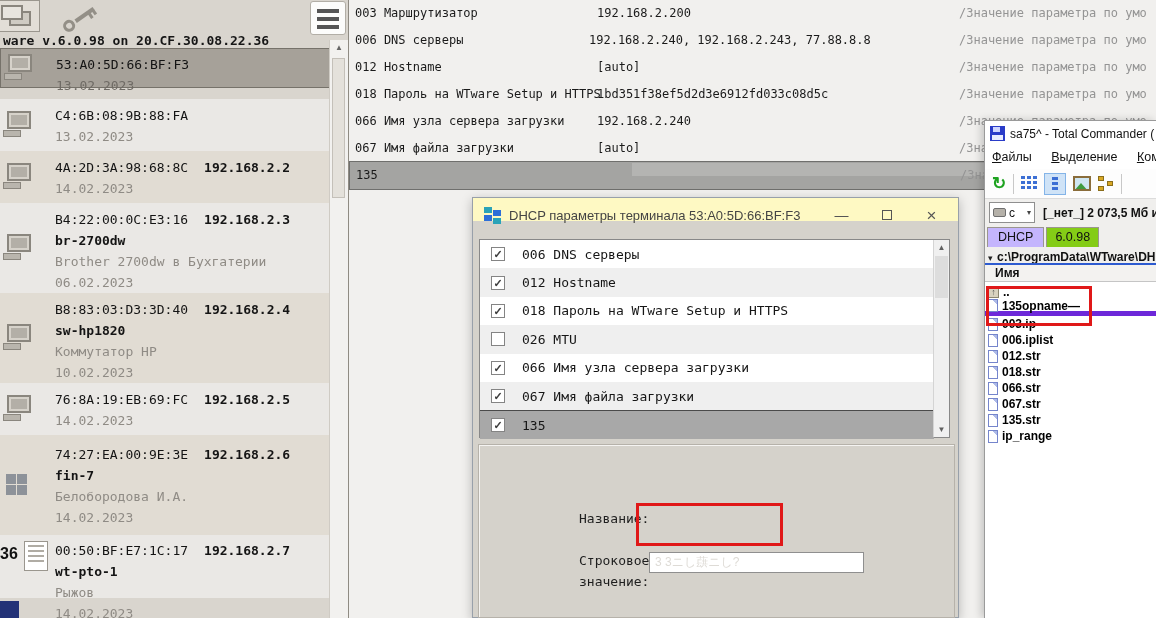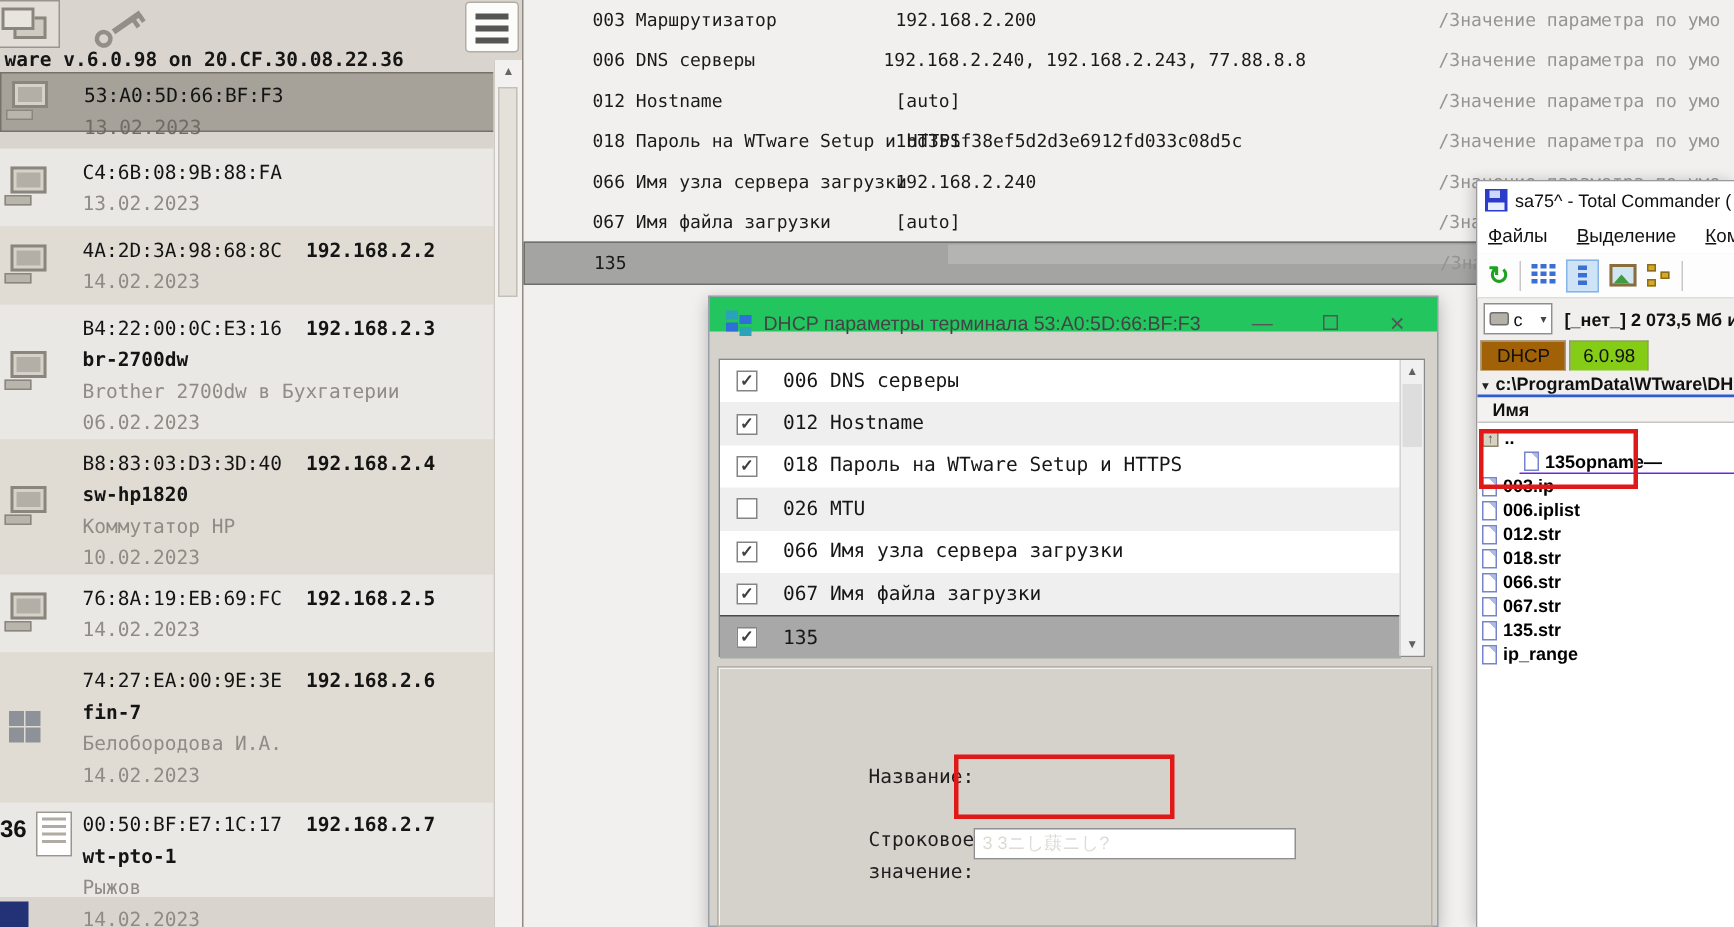--- a/index.html
+++ b/index.html
@@ -47,29 +47,29 @@
   .doc-icon i { display:block; margin:3px 3px 0; height:2px; background:#b0aca4; }
   .badge36 { position:absolute; left:0px; top:10px; font-size:16px; font-weight:bold; color:#111; font-family:"Liberation Sans",sans-serif; }
 
   .sb-scroll { position:absolute; left:329px; top:40px; width:19px; height:578px; background:#f2f1ef; border-left:1px solid #cfcbc4; }
   .sb-scroll .arr { display:block; text-align:center; font-size:8px; color:#666; height:16px; line-height:16px; font-family:"Liberation Sans",sans-serif; }
   .sb-thumb { position:absolute; left:2px; top:18px; width:13px; height:140px; background:#e4e1db; border:1px solid #c4c0b9; }
 
   
   .ptable { position:absolute; left:348px; top:0; width:808px; height:618px; background:#f1f0ee; border-left:1px solid #8f8b83; }
   .prow { position:absolute; left:0; width:808px; height:27px; line-height:27px; font-size:12px; white-space:nowrap; }
-  .pname { position:absolute; left:6px; color:#1a1a1a;margin-left:40px; }
+  .pname { position:absolute; left:6px; color:#1a1a1a; }
   .pval  { position:absolute; left:248px; color:#1a1a1a; }
   .pcomment { position:absolute; left:610px; color:#949494; }
   .prow-sel { background:#a4a4a2; border:1px solid #6f6f6d; height:29px; line-height:27px; }
   .prow-sel .pghost { position:absolute; left:282px; top:1px; width:492px; height:13px; background:#b4b4b2; }
 
   
   .dialog { position:absolute; left:472px; top:197px; width:487px; height:421px; background:#d5d2cb; border:1px solid #98a0aa; box-shadow:0 3px 10px rgba(0,0,0,.25); }
-  .dlg-title { position:absolute; left:0; top:0; width:100%; height:23px; background:#22c55e; }
+  .dlg-title { position:absolute; left:0; top:0; width:100%; height:23px; background:#fef9c3; }
   .dlg-ico { position:absolute; left:11px; top:9px; width:17px; height:17px; }
   .dlg-ico i { position:absolute; background:#2e6fd8; }
   .dlg-ico i:nth-child(1){left:0;top:0;width:8px;height:6px;background:#2aa3b8;}
   .dlg-ico i:nth-child(2){left:9px;top:3px;width:8px;height:6px;}
   .dlg-ico i:nth-child(3){left:0;top:8px;width:8px;height:6px;}
   .dlg-ico i:nth-child(4){left:9px;top:11px;width:8px;height:6px;background:#2aa3b8;}
   .dlg-title-text { position:absolute; left:36px; top:0; line-height:35px; font-family:"Liberation Sans",sans-serif; font-size:13px; color:#444; white-space:nowrap; }
   .dlg-btns { position:absolute; right:4px; top:0; height:35px; display:flex; }
   .dlg-btn { width:45px; height:35px; text-align:center; line-height:35px; color:#555; font-family:"Liberation Sans",sans-serif; font-size:14px; }
   .max-box { width:10px; height:10px; border:1px solid #555; margin:12px auto 0; }
@@ -114,30 +114,30 @@
   .ico-tree { position:relative; width:16px; height:15px; flex:0 0 auto; }
   .ico-tree i { position:absolute; width:6px; height:5px; background:#d8a825; border:1px solid #8a6d1b; }
   .ico-tree i:nth-child(1){left:0;top:0;} .ico-tree i:nth-child(2){left:9px;top:5px;} .ico-tree i:nth-child(3){left:0;top:10px;}
   .tc-drivebar { height:27px; display:flex; align-items:center; padding-left:4px; overflow:hidden; }
   .drive-combo { width:46px; height:21px; background:#fff; border:1px solid #8f8f8f; display:flex; align-items:center; padding:0 3px; flex:0 0 auto; }
   .drive-glyph { width:13px; height:9px; background:#b5b1a9; border:1px solid #6f6f6f; border-radius:2px; margin-right:3px; }
   .drive-combo .dl { font-size:12px; color:#111; }
   .drive-combo .caret { margin-left:auto; font-size:8px; color:#444; }
   .drive-info { margin-left:8px; font-size:12px; font-weight:bold; color:#111; white-space:nowrap; }
   .tc-tabs { height:21px; display:flex; align-items:flex-end; padding-left:2px; gap:2px; }
-  .tc-tab { font-size:12.5px; color:#111; padding:2px 10px 3px; border:1px solid #9a968e; border-bottom:none; background:#a16207; white-space:nowrap; }
+  .tc-tab { font-size:12.5px; color:#111; padding:2px 10px 3px; border:1px solid #9a968e; border-bottom:none; background:#c4b5fd; white-space:nowrap; }
   .tc-tab.inactive { background:#84cc16; padding:2px 8px 3px; }
   .tc-path { height:18px; line-height:17px; border-bottom:2px solid #2d5bd0; background:#f0efed; white-space:nowrap; overflow:hidden; padding-left:3px; }
   .tc-path .tri { font-size:9px; color:#222; }
   .tc-path .p { font-size:12px; font-weight:bold; color:#111; }
   .tc-colheader { height:17px; background:#f3f2f0; border-bottom:1px solid #c5c5c5; font-size:12px; font-weight:bold; color:#111; padding-left:10px; line-height:16px; }
   .tc-files { background:#fff; height:373px; padding-top:2px; }
   .frow { height:16px; display:flex; align-items:center; padding-left:3px; gap:4px; white-space:nowrap; }
   .frow .fname { font-size:12px; font-weight:bold; color:#000; }
-  .frow.cursor { border-bottom:1px solid #6d28d9;margin-left:28px; }
+  .frow.cursor { border-bottom:5px solid #6d28d9; }
   .fico { width:10px; height:13px; background:#fff; border:1px solid #7585cc; flex:0 0 auto;
           background-image:linear-gradient(225deg, #aebbe8 3px, transparent 3px); }
   .upico { width:11px; height:12px; background:#d8d2c0; border:1px solid #8a8570; text-align:center; line-height:11px; font-size:9px; font-weight:bold; color:#555; flex:0 0 auto; }
 
   
   .redbox { position:absolute; border:3px solid #e01818; background:transparent; }
   .redbox-file { left:986px; top:286px; width:106px; height:40px; }
   .redbox-input { left:636px; top:503px; width:147px; height:43px; }
   .navy-corner { position:absolute; left:0; top:601px; width:19px; height:17px; background:#233277; }
 </style>

